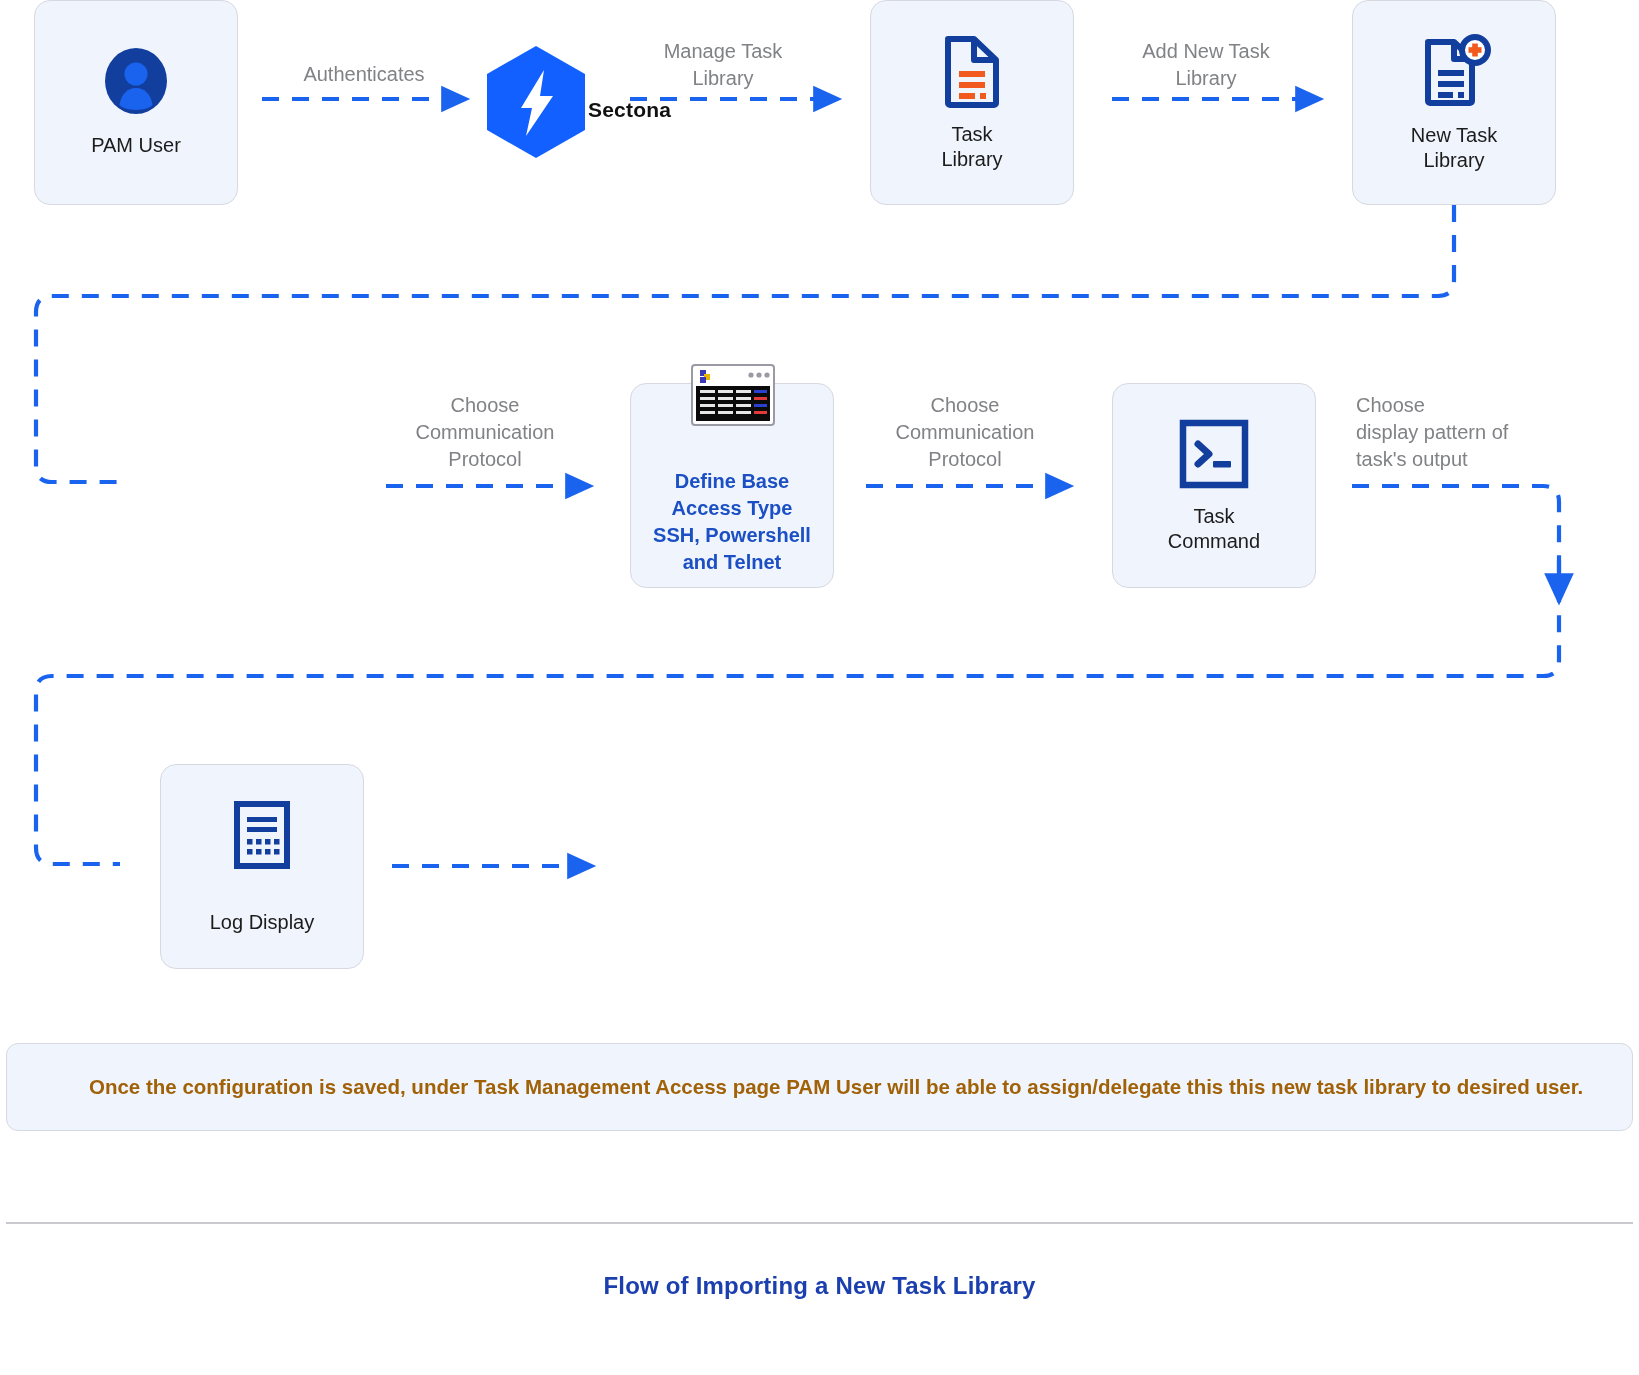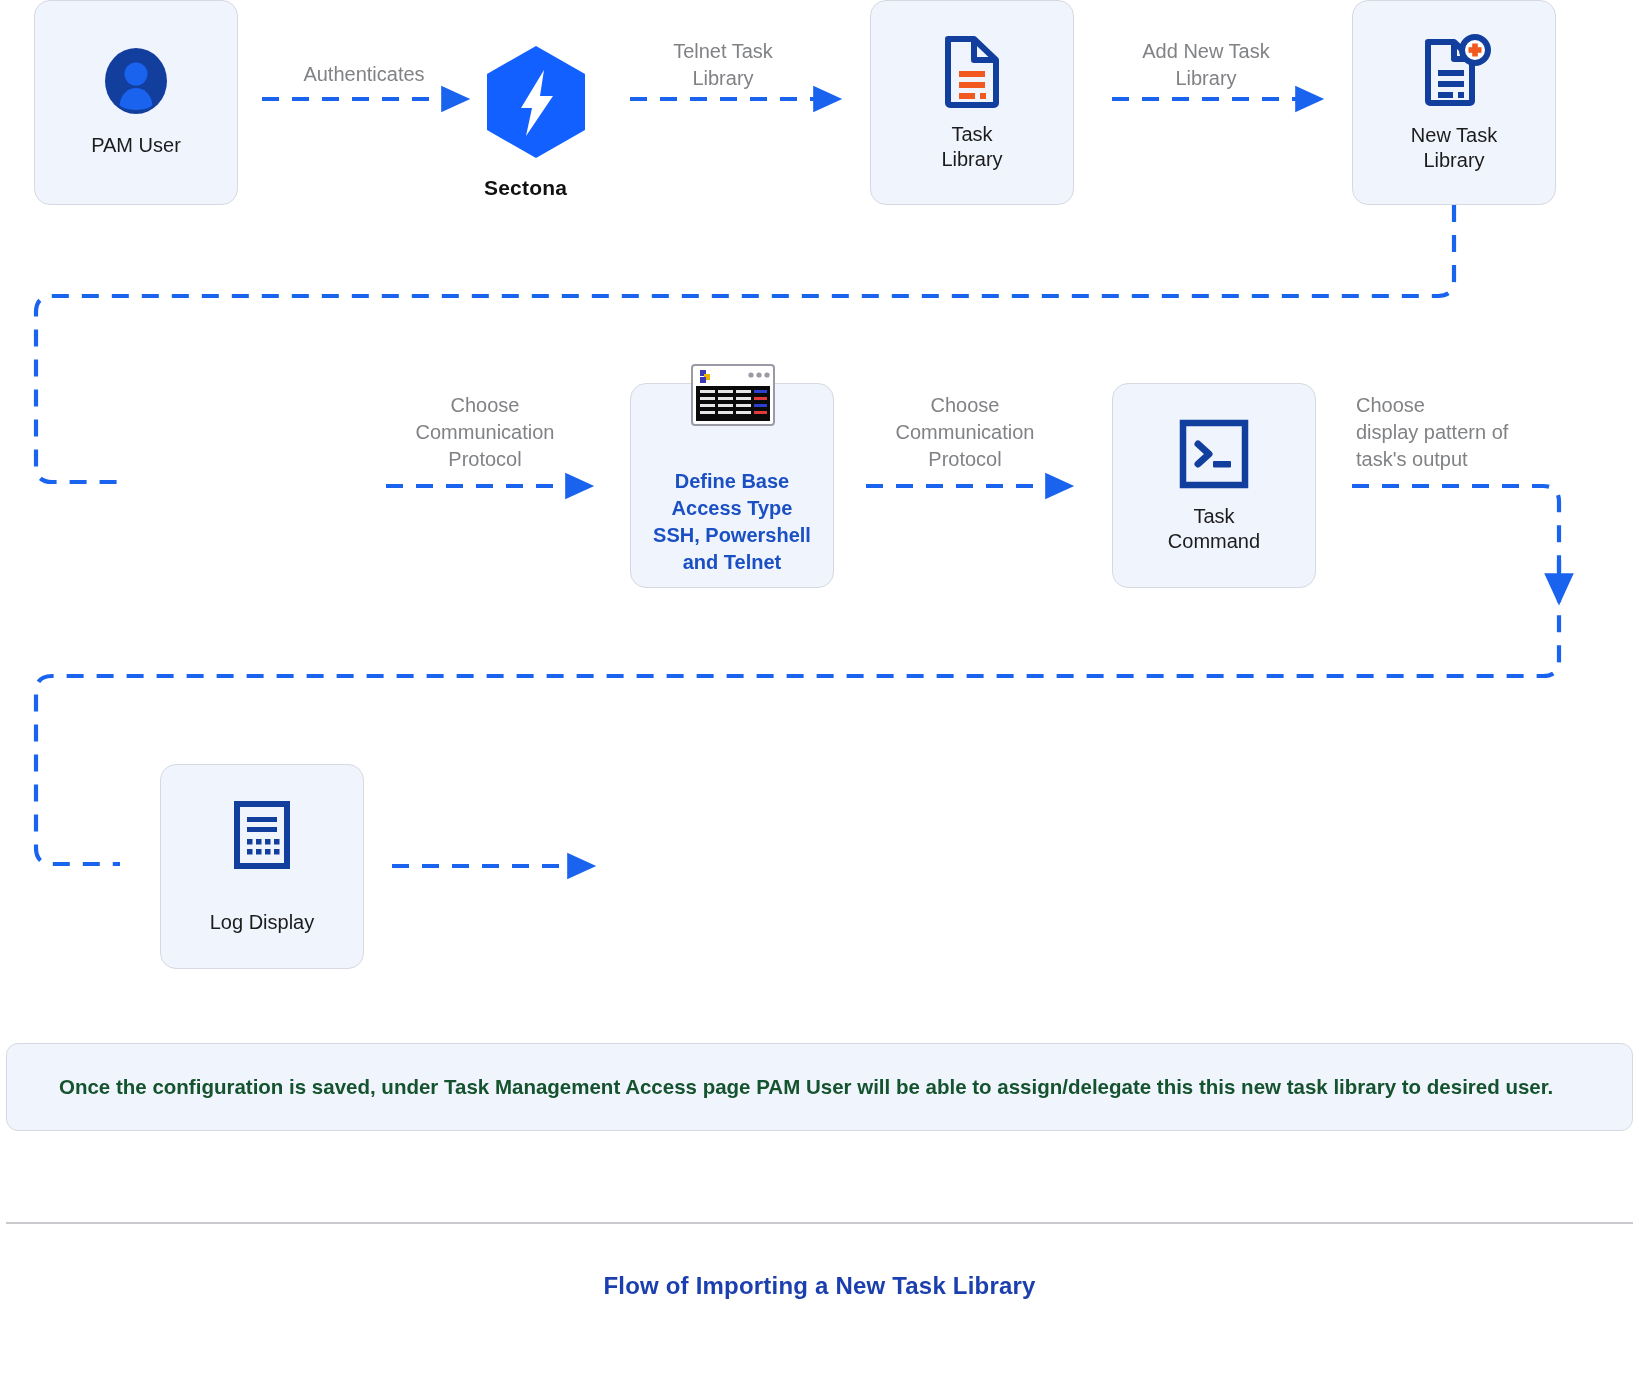--- a/index.html
+++ b/index.html
@@ -49,43 +49,44 @@
     color:#808285;
     font-size:20px;
     line-height:1.35;
     text-align:center;
     white-space:pre-line;
     z-index:4;
   }
   .elabel.left{text-align:left;}
 
   
-  .logo-node{position:absolute;z-index:3;display:flex;flex-direction:column;align-items:flex-start;}
+  .logo-node{position:absolute;z-index:3;display:flex;flex-direction:row;align-items:center;}
   .logo-node .cap{margin-top:12px;font-size:21px;font-weight:bold;color:#111;letter-spacing:.2px;}
 
   
   .float-ico{position:absolute;z-index:6;line-height:0;}
 
   
   .note{
     position:absolute;
     left:6px;top:1043px;
     width:1627px;height:88px;
     background:#f0f4fd;
     border:1px solid #d7d9e0;
     border-radius:12px;
     box-sizing:border-box;
     display:flex;align-items:center;
     z-index:3;
   }
   .note span{
-    padding-left:52px;
+    padding-left:40px;
     font-size:20.5px;
     font-weight:bold;
-    color:#14532d;
+    color:#a16207;
+    margin-left:42px;
   }
 
   .divider{
     position:absolute;left:6px;top:1222px;width:1627px;height:2px;
     background:#c9cace;z-index:2;
   }
   .figtitle{
     position:absolute;left:0;top:1272px;width:1639px;
     text-align:center;
     font-size:24px;font-weight:bold;color:#1b3fae;
@@ -141,21 +142,21 @@
   <div class="logo-node" style="left:484px;top:44px;width:122px;">
     <span class="ico">
       <svg width="104" height="116" viewBox="0 0 104 116">
         <polygon points="52,2 101,30 101,86 52,114 3,86 3,30" fill="#1260ff"></polygon>
         <path d="M60 26 L37 64 L48 64 L42 92 L69 52 L56 52 Z" fill="#ffffff"></path>
       </svg>
     </span>
     <div class="cap">Sectona</div>
   </div>
 
-  <div class="elabel" style="left:620px;top:38px;width:206px;">Telnet Task
+  <div class="elabel" style="left:620px;top:38px;width:206px;">Manage Task
 Library</div>
 
   <div class="card" style="left:870px;top:0px;width:204px;height:205px;">
     <span class="ico">
       <svg width="62" height="74" viewBox="0 0 62 74">
         <path d="M7 5 h26 l22 21 v43 a2 2 0 0 1 -2 2 H9 a2 2 0 0 1 -2 -2 V7 a2 2 0 0 1 2 -2 z" fill="none" stroke="#123f9e" stroke-width="6" stroke-linejoin="round"></path>
         <path d="M33 5 v21 h22" fill="none" stroke="#123f9e" stroke-width="6" stroke-linejoin="round"></path>
         <rect x="18" y="37" width="26" height="6" fill="#f2591f"></rect>
         <rect x="18" y="48" width="26" height="6" fill="#f2591f"></rect>
         <rect x="18" y="59" width="16" height="6" fill="#f2591f"></rect>

